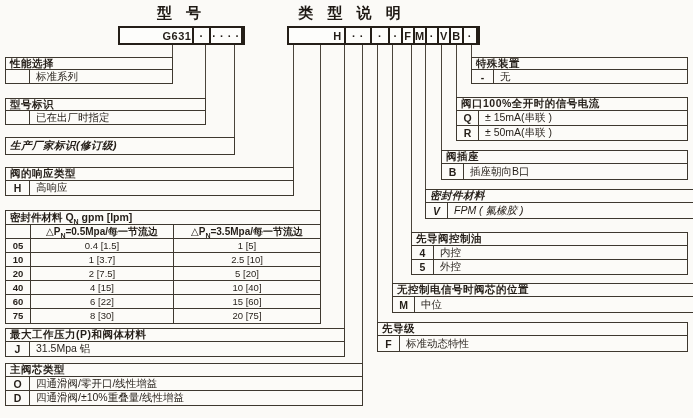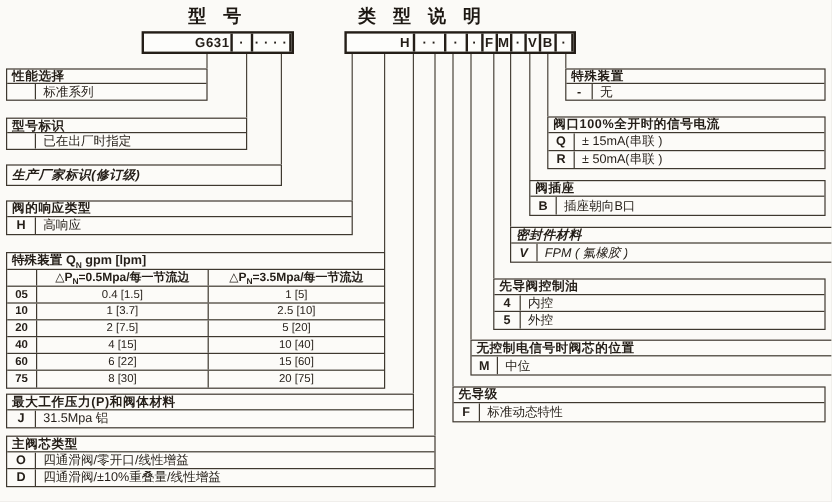--- a/index.html
+++ b/index.html
@@ -125,21 +125,21 @@
 
   <div class="sec" style="left:5px;top:167px;width:289px;">
     <div class="sec-h" style="height:13px;">阀的响应类型</div>
     <div class="srow" style="height:14px;">
       <div class="code w24">H</div>
       <div class="lbl">高响应</div>
     </div>
   </div>
 
   <div class="sec" style="left:5px;top:210px;width:316px;">
-    <div class="ft-title"><span>特殊装置 Q</span><sub>N</sub><span> gpm [lpm]</span></div>
+    <div class="ft-title"><span>密封件材料 Q</span><sub>N</sub><span> gpm [lpm]</span></div>
     <div class="ft-sub">
       <div class="ft-c0"></div>
       <div class="ft-c1"><span>△P</span><sub>N</sub><span>=0.5Mpa/每一节流边</span></div>
       <div class="ft-c2"><span>△P</span><sub>N</sub><span>=3.5Mpa/每一节流边</span></div>
     </div>
     <div class="ft-row">
       <div class="ft-c0">05</div>
         <div class="ft-c1">0.4 [1.5]</div>
         <div class="ft-c2">1 [5]</div>
     </div>

